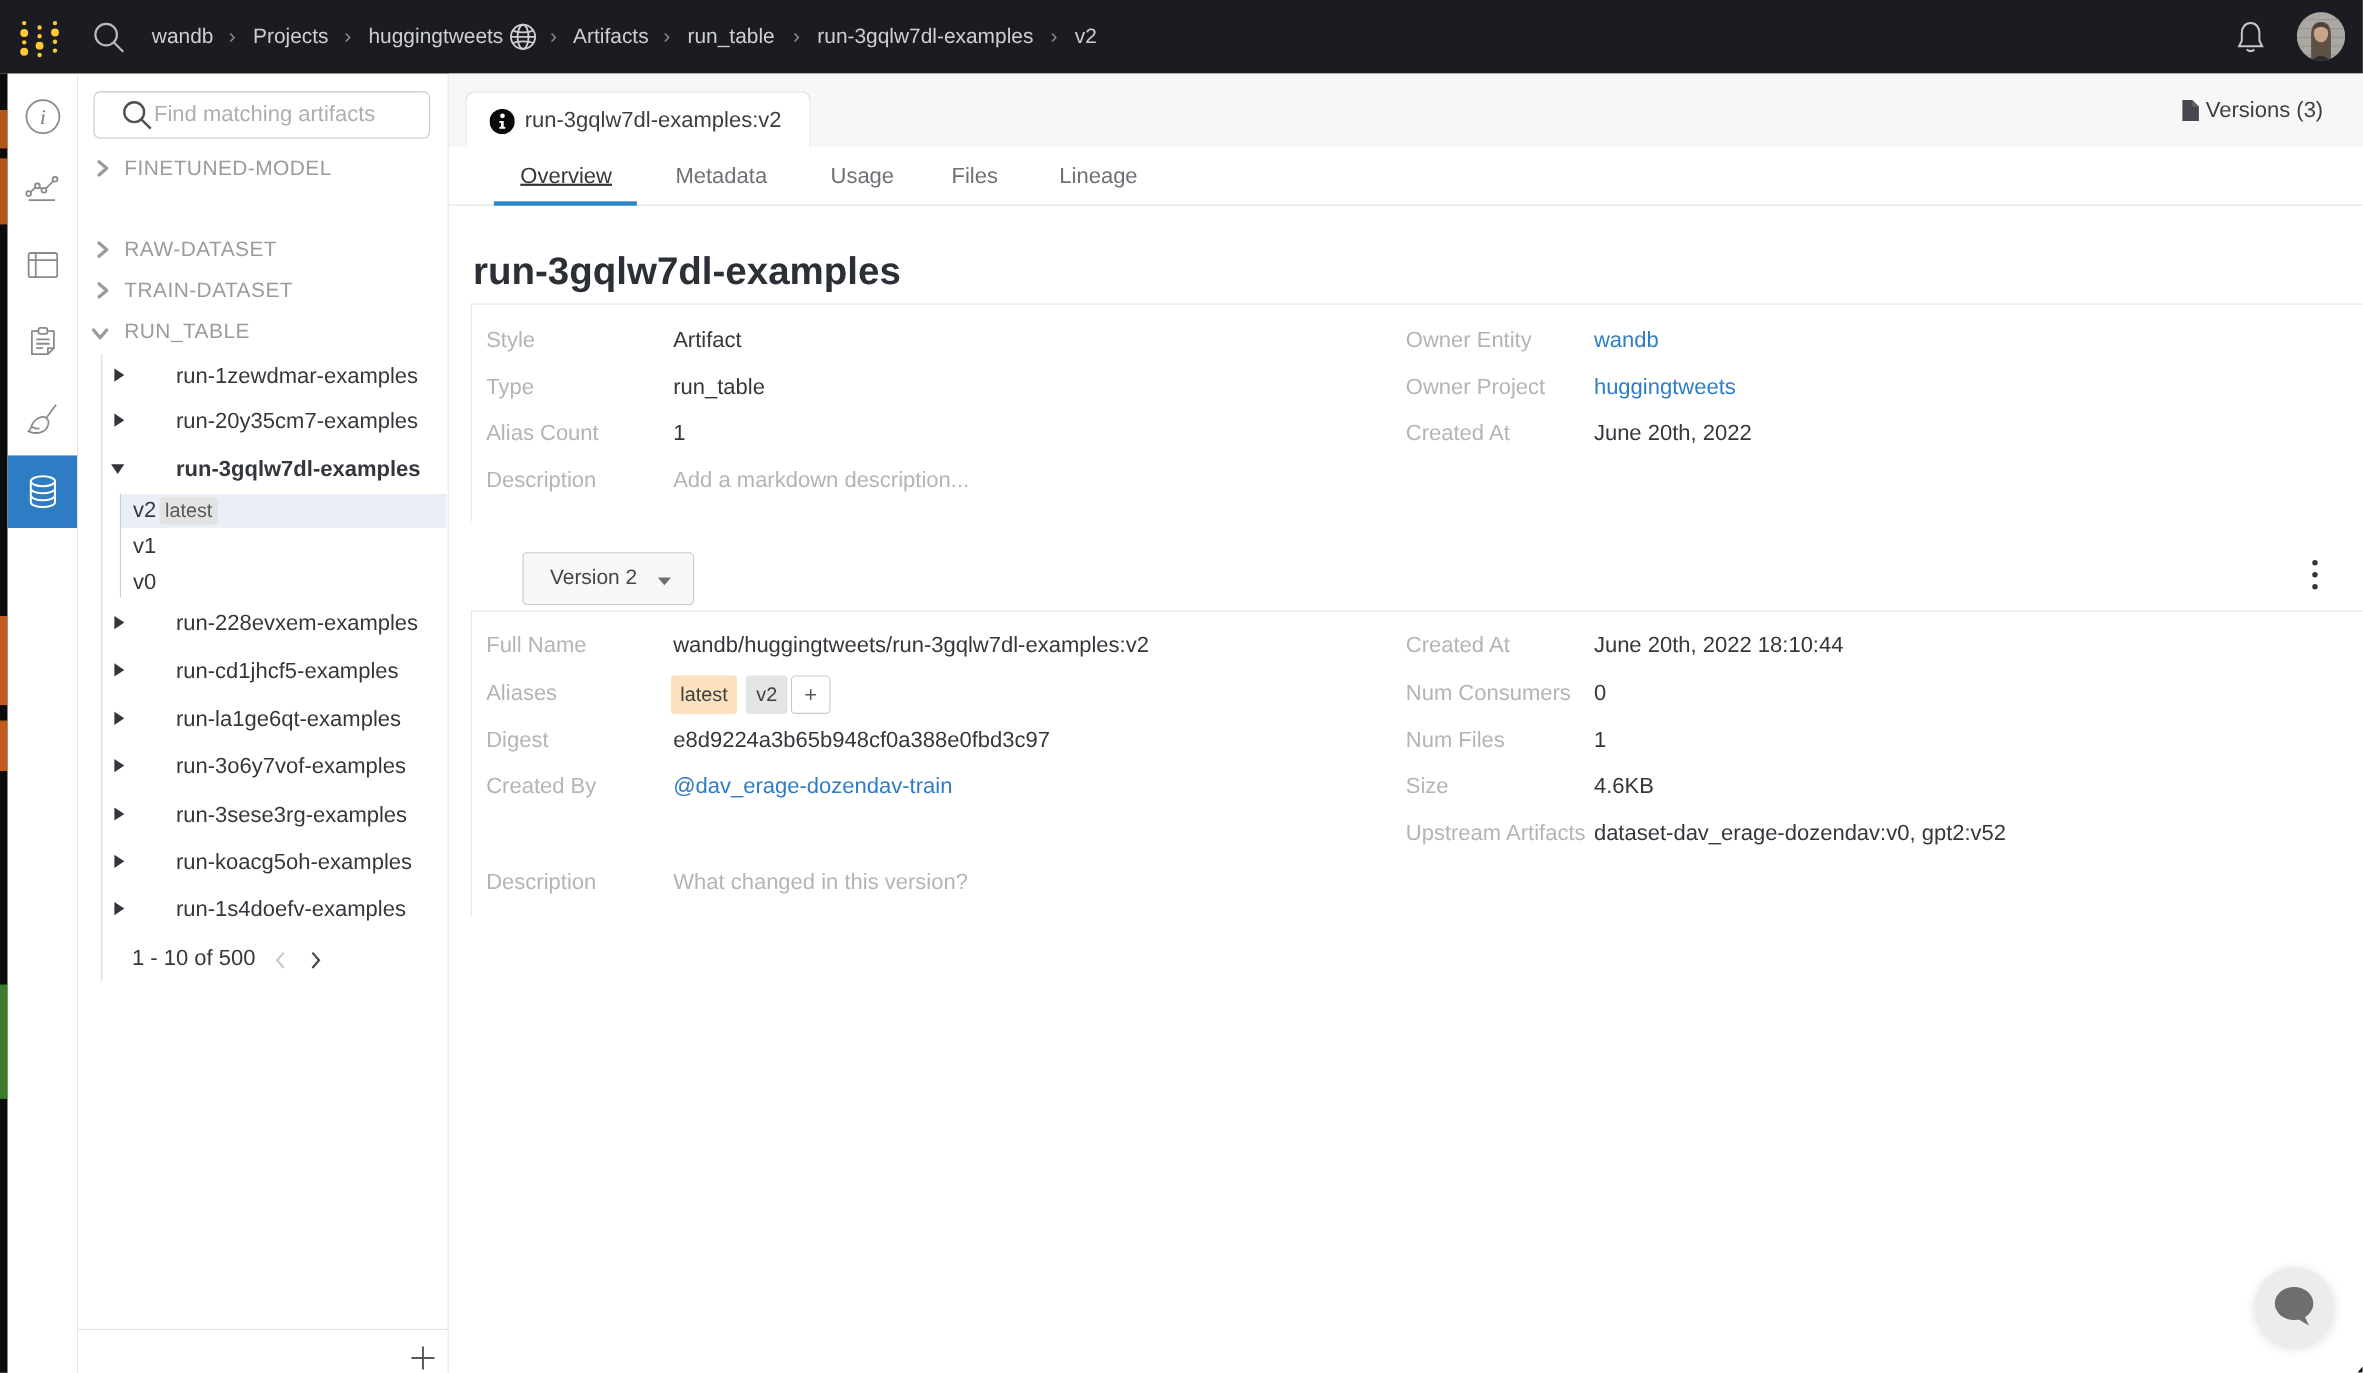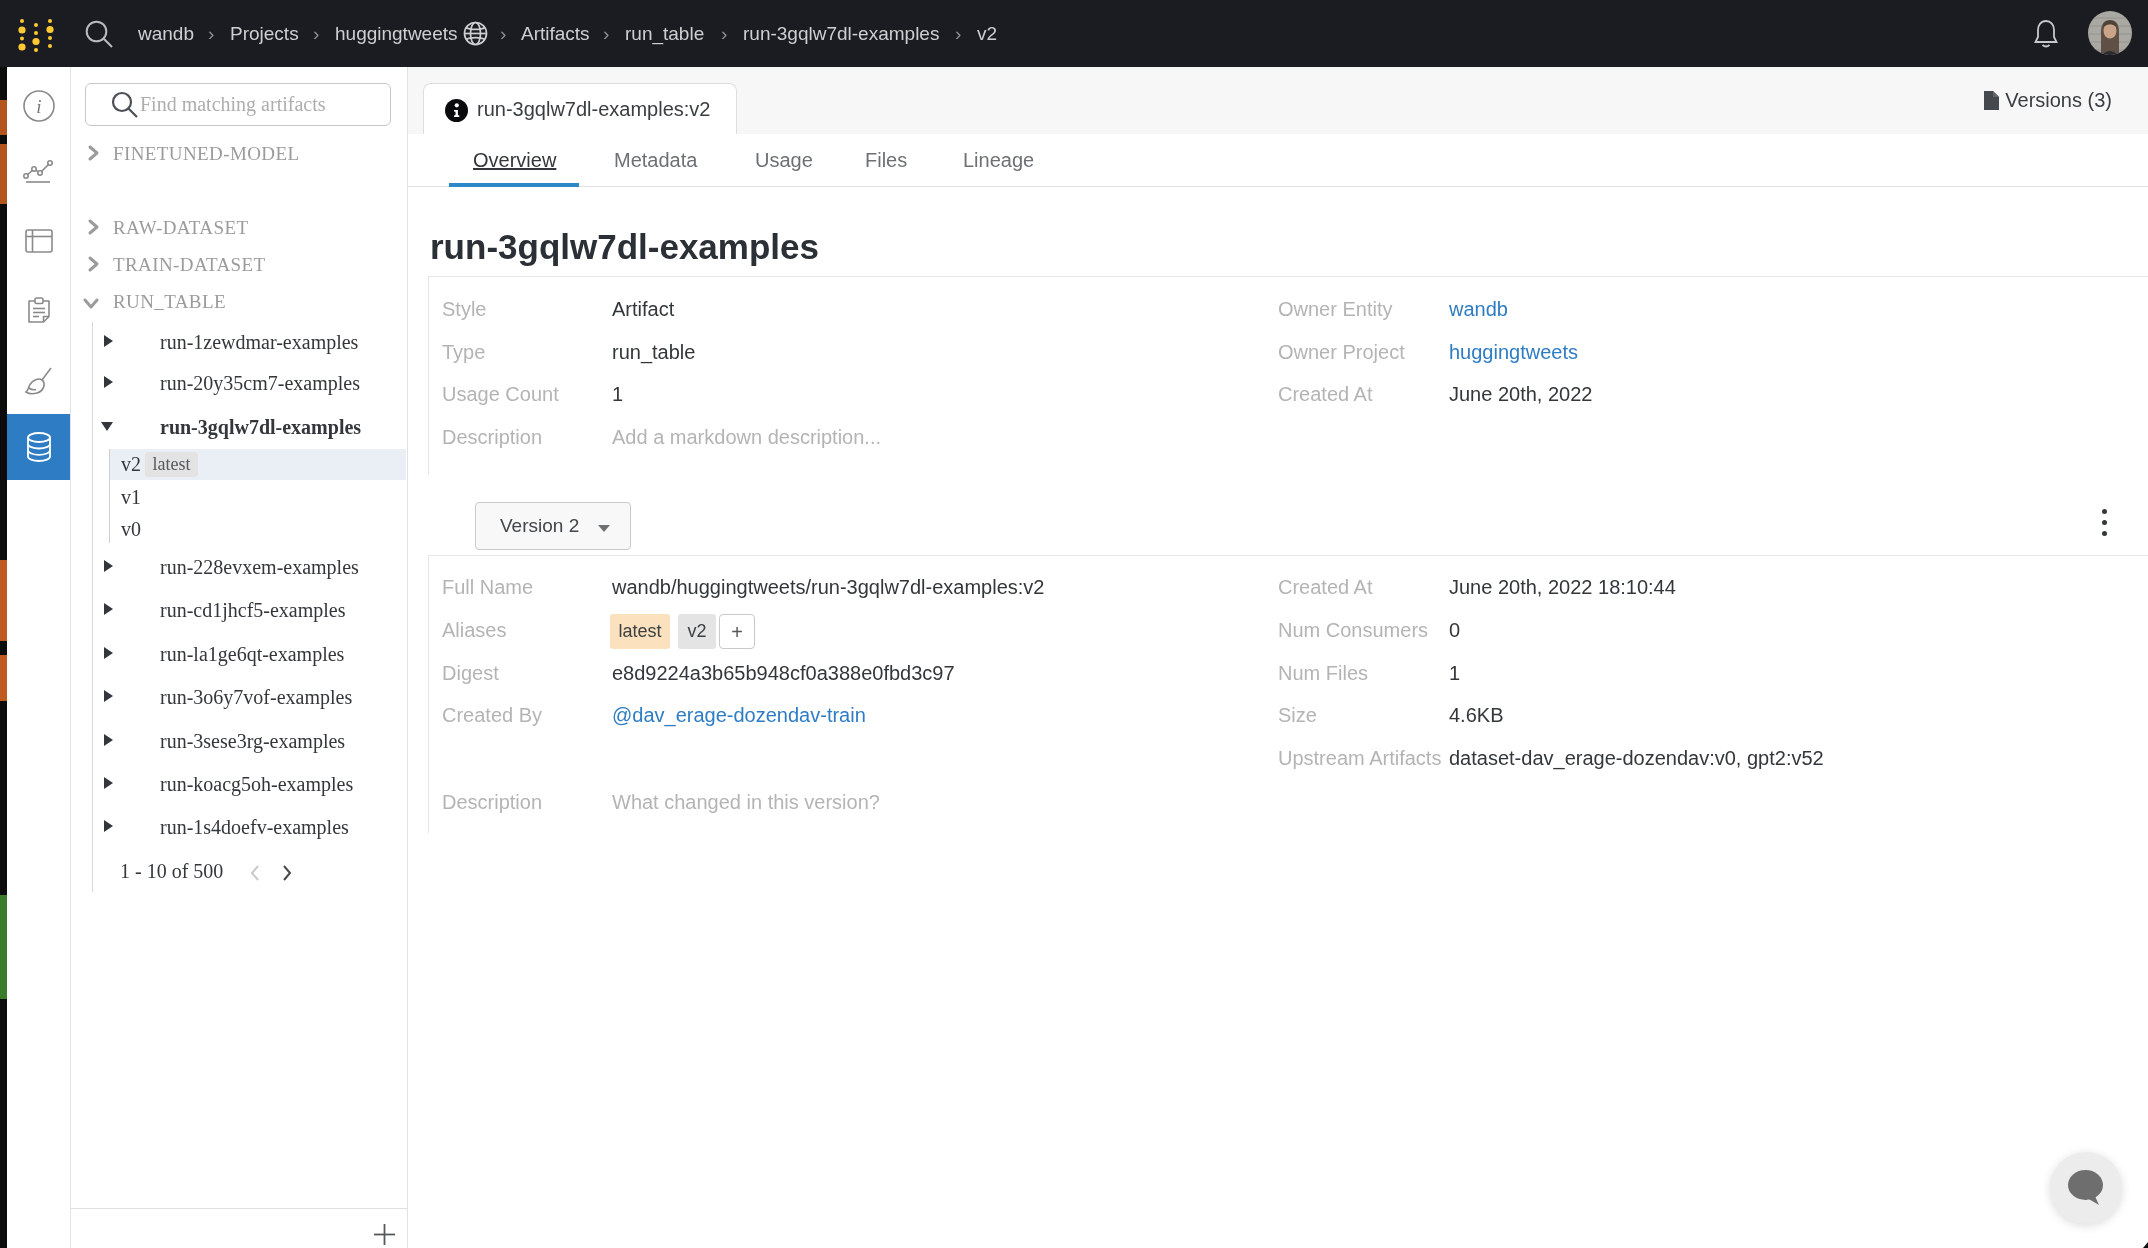--- a/index.html
+++ b/index.html
@@ -11,21 +11,21 @@
 .crumb { position:absolute; top:0; height:67px; line-height:67px; font-size:19px; color:#cdcfd1; white-space:nowrap; }
 .csep  { position:absolute; top:0; height:67px; color:#8d8f91; }
 
 #edge { position:absolute; left:0; top:67px; width:7px; height:1181px; background:#0c0c0c; }
 
 #rail { position:absolute; left:7px; top:67px; width:64px; height:1181px; background:#fff; border-right:1px solid #e4e4e4; }
 .railitem { position:absolute; left:0; width:63px; height:66px; }
 .railitem svg { position:absolute; left:50%; top:50%; transform:translate(-50%,-50%); }
 #railactive { position:absolute; left:0px; top:347px; width:63px; height:66px; background:#2e7cc3; }
 
-#sidebar { position:absolute; left:71px; top:67px; width:337px; height:1181px; background:#fff; border-right:1px solid #e2e2e2;font-family:Liberation Serif, serif; }
+#sidebar { position:absolute; left:71px; top:67px; width:337px; height:1181px; background:#fff; border-right:1px solid #e2e2e2; }
 #sb-search { position:absolute; left:14px; top:16px; width:306px; height:43px; border:1px solid #c8c8c8; border-radius:6px; }
 #sb-search .ph { position:absolute; left:54px; top:0; line-height:41px; font-size:20px; color:#aeaeae; }
 .cat { position:absolute; left:0; width:100%; height:37px; font-size:19px; letter-spacing:.4px; color:#9b9b9b; line-height:37px; }
 .cat .cv { position:absolute; left:42px; }
 .runit { position:absolute; left:0; width:100%; height:42px; font-size:20px; color:#33373b; line-height:42px; }
 .runit .tri { position:absolute; left:33px; top:14px; width:0; height:0; border-left:9px solid #33373b; border-top:6px solid transparent; border-bottom:6px solid transparent; }
 .runit .rv { position:absolute; left:44px;margin-left:45px; }
 .vguide { position:absolute; width:1px; background:#d9d9d9; }
 .vrow { position:absolute; left:38px; width:297px; height:31px; font-size:20px; color:#33373b; line-height:31px; }
 .vrow .vv { position:absolute; left:12px; }
@@ -330,21 +330,21 @@
     <div id="bluebar"></div>
   </div>
 
   <div id="title">run-3gqlw7dl-examples</div>
 
   <div class="sect" style="top:209px;width:1720px;height:198px"></div>
   <div class="lab" style="left:34px;top:231px">Style</div>        
     <div class="val" style="left:204px;top:231px">Artifact</div>
   <div class="lab" style="left:34px;top:274px">Type</div>         
     <div class="val" style="left:204px;top:274px">run_table</div>
-  <div class="lab" style="left:34px;top:316px">Usage Count</div>  
+  <div class="lab" style="left:34px;top:316px">Alias Count</div>  
     <div class="val" style="left:204px;top:316px">1</div>
   <div class="lab" style="left:34px;top:359px">Description</div>  
     <div class="lab" style="left:204px;top:359px">Add a markdown description...</div>
   <div class="lab" style="left:870px;top:231px">Owner Entity</div>   
     <div class="val link" style="left:1041px;top:231px">wandb</div>
   <div class="lab" style="left:870px;top:274px">Owner Project</div>  
     <div class="val link" style="left:1041px;top:274px">huggingtweets</div>
   <div class="lab" style="left:870px;top:316px">Created At</div>     
     <div class="val" style="left:1041px;top:316px">June 20th, 2022</div>
 

